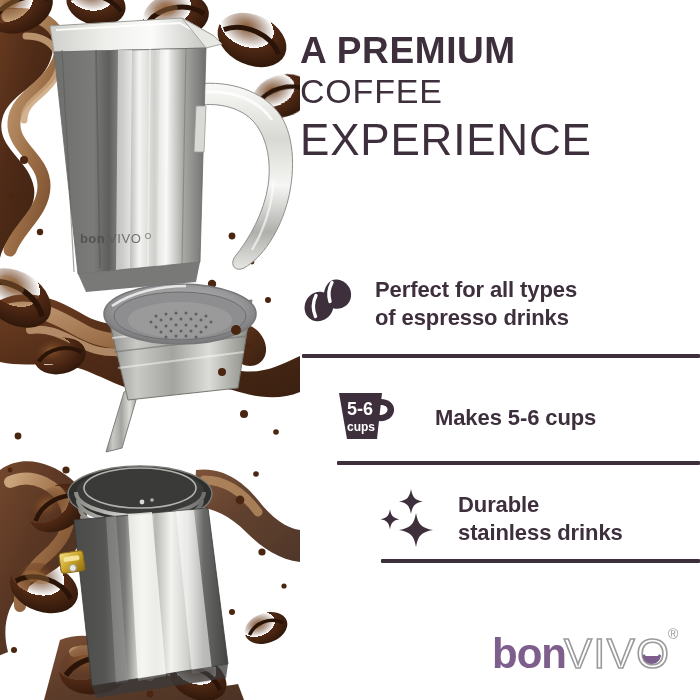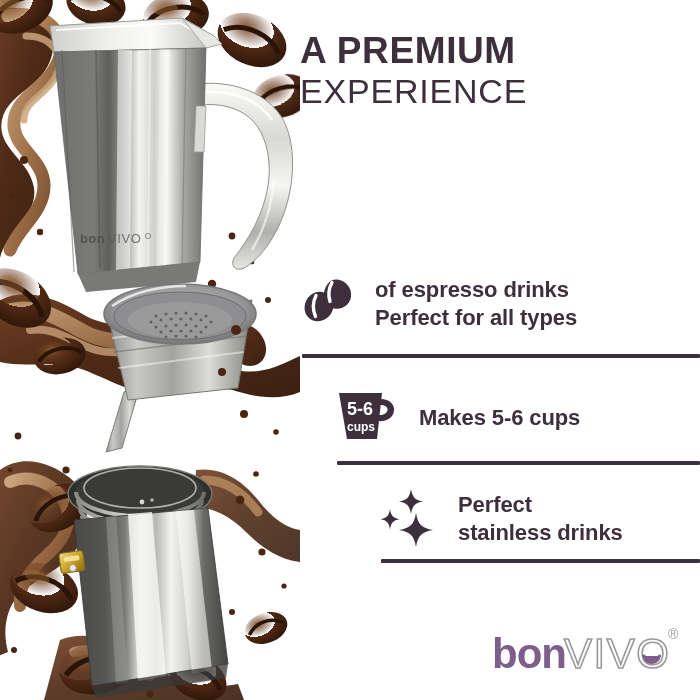--- a/index.html
+++ b/index.html
@@ -23,34 +23,34 @@
     position:absolute;left:0;top:30px;width:395px;
     color:#3E2F3C;
   }
   #headline .l1{
     display:block;font-size:37px;font-weight:bold;letter-spacing:0.6px;line-height:1.12;
   }
   #headline .l2{
     display:block;font-size:34px;font-weight:300;letter-spacing:0.8px;line-height:1.22;
   }
   #headline .l3{
-    display:block;font-size:34px;font-weight:300;letter-spacing:0.8px;line-height:1.22;
+    display:block;font-size:44px;font-weight:300;letter-spacing:0.8px;line-height:1.22;
   }
 
   .feature{position:absolute;display:flex;align-items:center;}
   .feature .ficon{flex:0 0 auto;display:block;}
   .feature .ftext{
     color:#3E2F3C;font-size:22px;font-weight:bold;line-height:1.28;letter-spacing:-0.1px;
   }
   .feature .ftext .tline{display:block;white-space:nowrap;}
 
   #feature-1{left:2px;top:276px;}
   #feature-1 .ftext{margin-left:17px;}
   #feature-2{left:35px;top:389px;}
-  #feature-2 .ftext{margin-left:22px;}
+  #feature-2 .ftext{margin-left:38px;}
   #feature-3{left:78px;top:487px;}
   #feature-3 .ftext{margin-left:20px;}
 
   .divider{position:absolute;height:4px;background:#3E2F3C;border-radius:1px;}
   #divider-1{left:2px;top:354px;width:398px;}
   #divider-2{left:37px;top:461px;width:363px;}
   #divider-3{left:81px;top:559px;width:319px;}
 
   #brand-logo{position:absolute;left:192px;top:622px;}
 </style>
@@ -384,39 +384,40 @@
           <circle cx="256" cy="474" r="2.8" fill="#4A2510"></circle>
         </g>
       </g>
     </svg>
   </div>
 
   <div id="content">
 
     <div id="headline">
       <span class="l1">A PREMIUM</span>
+      <span class="l2">COFFEE</span>
       <span class="l3">EXPERIENCE</span>
     </div>
 
     <div class="feature" id="feature-1">
       <span class="ficon">
         <svg width="56" height="52" viewBox="0 0 56 52" xmlns="http://www.w3.org/2000/svg">
           <g fill="#3E2F3C">
             <path d="M35.5,3.5 C44,5 50,12 49,20.5 C48,29 40,34 32,32.5 C25,31 20.5,24 22,16.5
                      C23.5,9 28,2.5 35.5,3.5 Z"></path>
             <path d="M20,16 C28,17.5 33,25 31,33 C29,41 21,46.5 13,45 C5.5,43.5 1,36 3,28
                      C5,20 12.5,14.5 20,16 Z"></path>
           </g>
           <path d="M30,6.5 C27,12 26,19 28,25.5" fill="none" stroke="#FFFFFF" stroke-width="3.4" stroke-linecap="round"></path>
           <path d="M14,19.5 C11,25.5 10.5,33.5 13.5,40.5" fill="none" stroke="#FFFFFF" stroke-width="3.4" stroke-linecap="round"></path>
         </svg>
       </span>
       <span class="ftext">
+        <span class="tline">Perfect for all types</span>
         <span class="tline">of espresso drinks</span>
-        <span class="tline">Perfect for all types</span>
       </span>
     </div>
     <div class="divider" id="divider-1"></div>
 
     <div class="feature" id="feature-2">
       <span class="ficon">
         <svg width="62" height="54" viewBox="0 0 62 54" xmlns="http://www.w3.org/2000/svg">
 
           <path d="M43,10 C54,9 60,15 59,22 C58,29 51,33 43,32 L43,26 C48,26.5 52,24.5 52.5,21
                    C53,17.5 49,15.5 43,16 Z" fill="#3E2F3C"></path>
@@ -442,21 +443,21 @@
 
             <path d="M12,22 C13.2,29 15,31 21.5,32.2 C15,33.4 13.2,35.4 12,42.4
                      C10.8,35.4 9,33.4 2.5,32.2 C9,31 10.8,29 12,22 Z"></path>
 
             <path d="M38,26 C40,37.5 43.5,41 55,43 C43.5,45 40,48.5 38,60
                      C36,48.5 32.5,45 21,43 C32.5,41 36,37.5 38,26 Z"></path>
           </g>
         </svg>
       </span>
       <span class="ftext">
-        <span class="tline">Perfect</span>
+        <span class="tline">Durable</span>
         <span class="tline">stainless drinks</span>
       </span>
     </div>
     <div class="divider" id="divider-3"></div>
 
     <div id="brand-logo">
       <svg width="196" height="62" viewBox="0 0 196 62" xmlns="http://www.w3.org/2000/svg">
         <text x="0" y="46" font-family="Liberation Sans, sans-serif" font-size="42" font-weight="bold" fill="#7D5E8C" letter-spacing="-1">bon</text>
         <text x="72" y="46" font-family="Liberation Sans, sans-serif" font-size="42" font-weight="300" fill="none" stroke="#9A9A9A" stroke-width="1.6" letter-spacing="1.5">VIVO</text>
 

